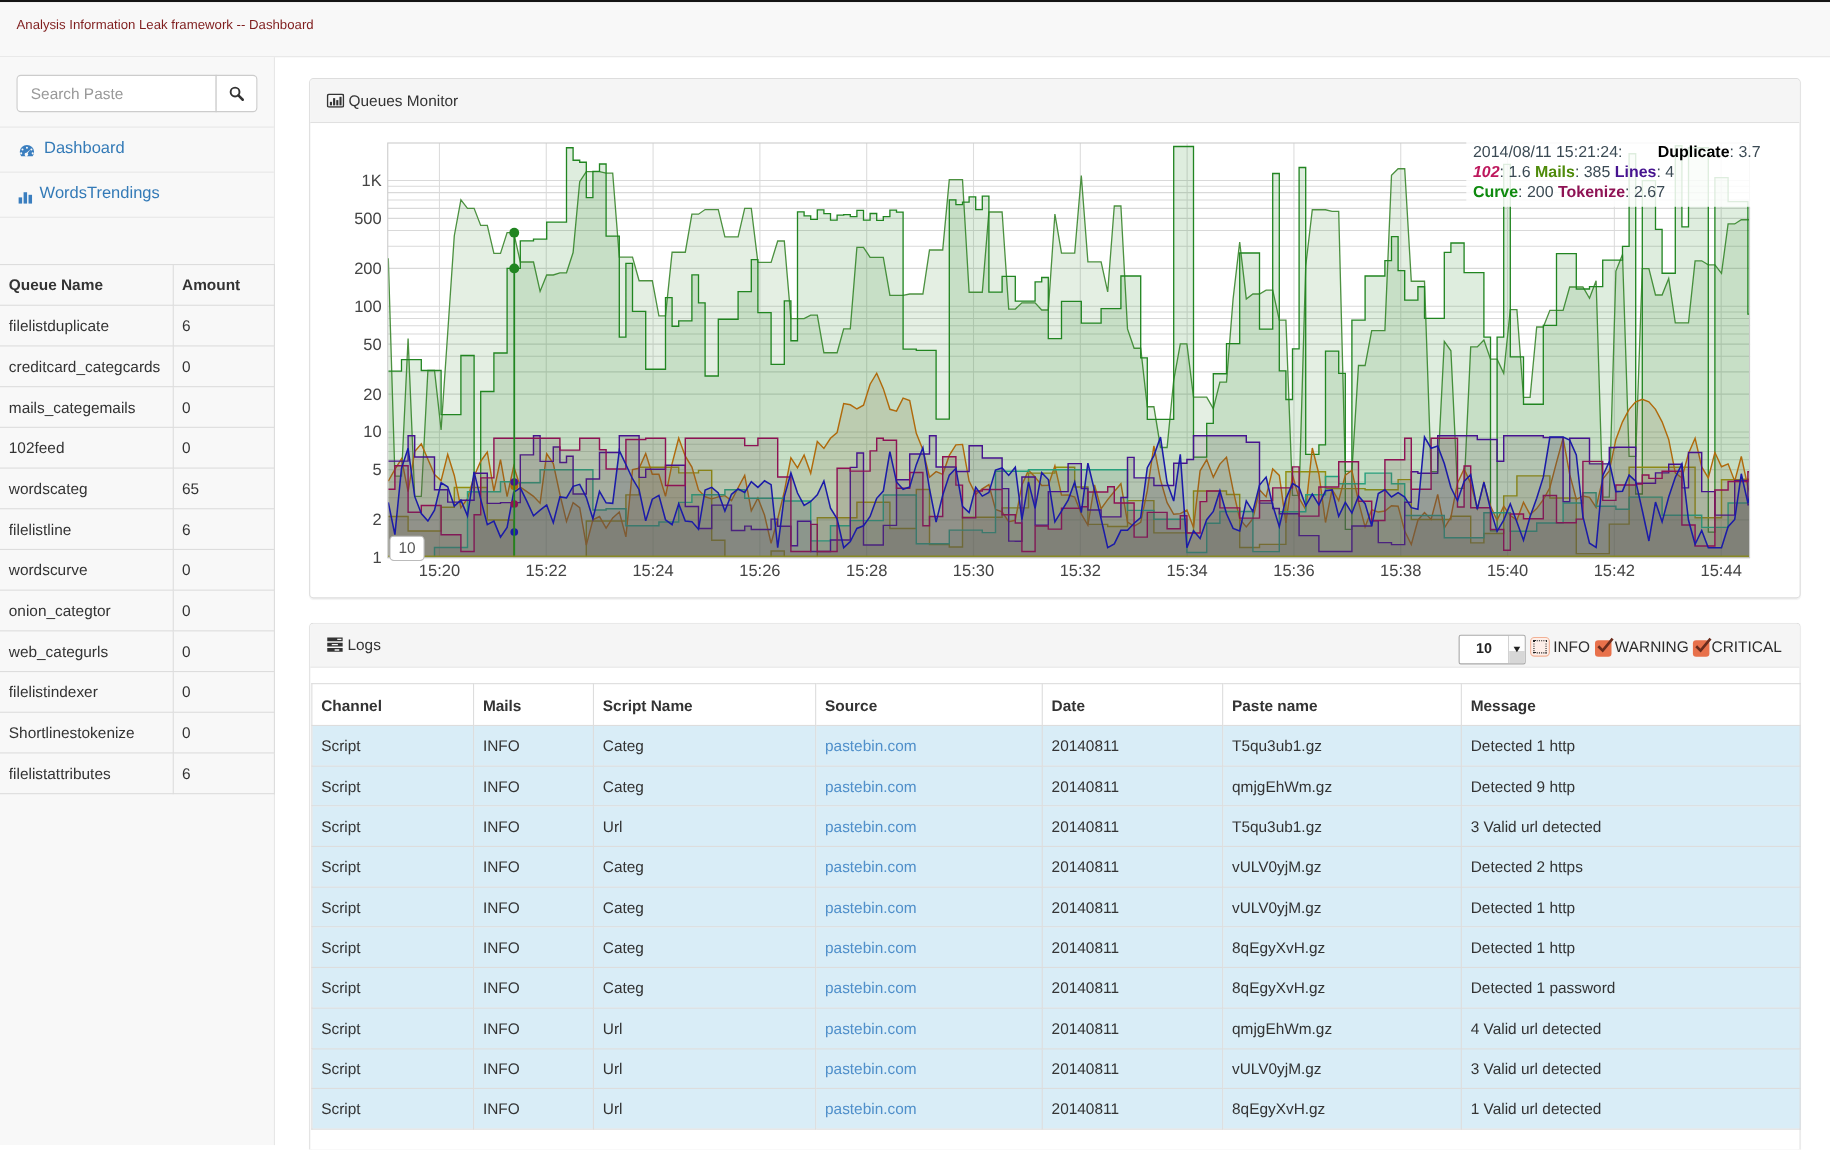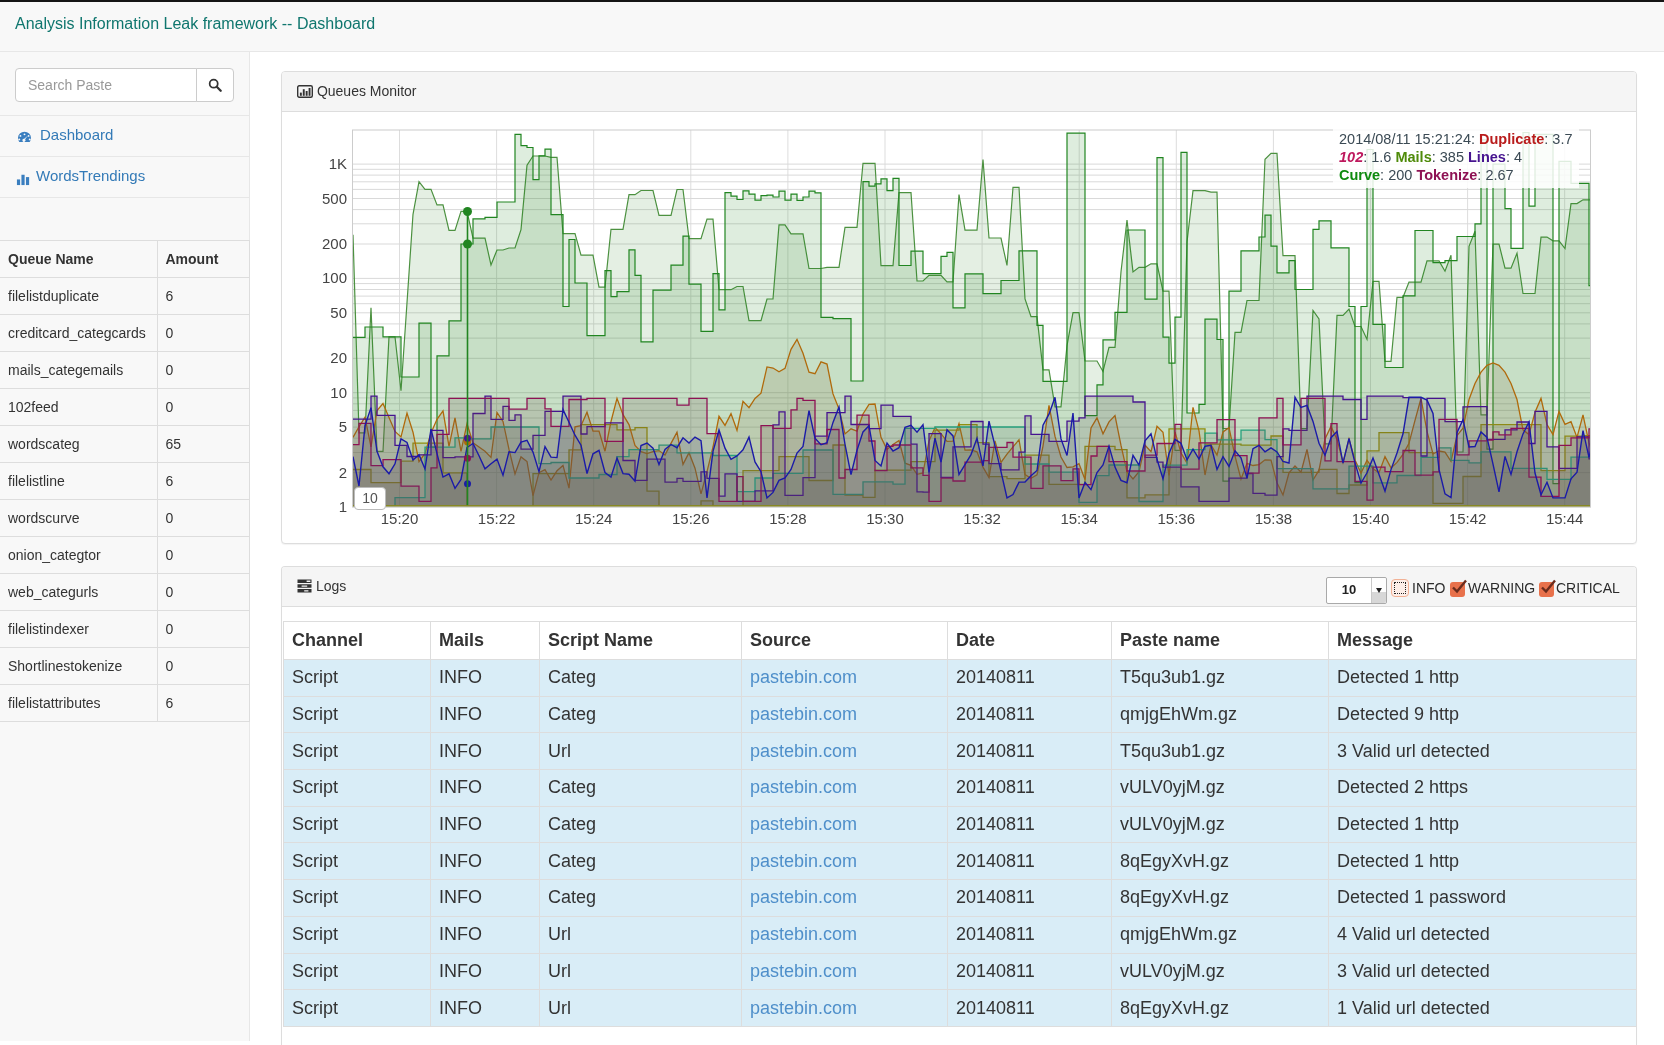--- a/index.html
+++ b/index.html
@@ -1,53 +1,53 @@
 <!DOCTYPE html>
 <html><head>
 <meta charset="utf-8">
 <style>
 * { margin:0; padding:0; box-sizing:border-box; }
 html,body { width:1664px; height:1045px; background:#fff; font-family:"Liberation Sans", sans-serif; font-size:14px; color:#333; overflow:hidden; }
 .abs { position:absolute; }
 #topbar { left:0; top:0; width:1664px; height:2px; background:#151515; }
 #navbar { left:0; top:2px; width:1664px; height:50px; background:#f8f8f8; border-bottom:1px solid #e7e7e7; }
-#navtitle { left:15px; top:13px; font-size:16px; color:#0f766e; }
+#navtitle { left:15px; top:13px; font-size:12px; color:#7f1d1d; }
 #sidebar { left:0; top:52px; width:250px; height:989px; background:#f8f8f8; border-right:1px solid #e7e7e7;padding-left:44px; }
 .sideitem { position:absolute; left:0; width:249px; border-bottom:1px solid #e7e7e7; }
 #srch { top:0; height:64px; }
 #srchgrp { position:absolute; left:15px; top:16px; width:219px; height:34px; }
 #srchin { position:absolute; left:0; top:0; width:182px; height:34px; border:1px solid #ccc; border-radius:4px 0 0 4px; background:#fff; color:#999; font-size:14px; line-height:32px; padding-left:12px; }
 #srchbtn { position:absolute; left:181px; top:0; width:38px; height:34px; border:1px solid #ccc; border-radius:0 4px 4px 0; background:#fff; }
 .navlink { font-size:15px; color:#337ab7; }
 #queuetbl { position:absolute; left:0; top:188px; width:250px; }
 #queuetbl table { border-collapse:collapse; width:250px; font-size:14px; }
 #queuetbl th, #queuetbl td { border:1px solid #ddd; border-left:none; text-align:left; font-weight:normal; padding:8px 8px 8px 8px; height:37px; vertical-align:middle; color:#333; }
 #queuetbl th { font-weight:bold; }
 #queuetbl .c1 { width:157px; }
 .panel { position:absolute; background:#fff; border:1px solid #ddd; border-radius:4px; box-shadow:0 1px 1px rgba(0,0,0,.05); }
 .phead { position:absolute; left:0; top:0; right:0; height:40px; background:#f5f5f5; border-bottom:1px solid #ddd; border-radius:3px 3px 0 0; color:#333; font-size:14px; line-height:39px; padding-left:15px; }
 #panel1 { left:281px; top:71px; width:1356px; height:473px; }
 #panel2 { left:281px; top:566px; width:1356px; height:479px; border-bottom:none; border-radius:4px 4px 0 0; }
 #logtbl { position:absolute; left:1px; top:54px; width:1354px; }
-#logtbl table { border-collapse:collapse; width:1354px; font-size:18px; }
+#logtbl table { border-collapse:collapse; width:1354px; font-size:14px; }
 #logtbl th, #logtbl td { border:1px solid #ddd; text-align:left; padding:0 8px; height:36.7px; vertical-align:middle; }
 #logtbl th { height:38px; font-weight:bold; background:#fff; }
 #logtbl td { background:#d9edf7; }
 #logtbl .lnk { color:#4f8fca; }
 .ck { position:absolute; border-radius:3px; }
 .ck.on { width:15px; height:15px; background:#e8714b; }
 .ck.off { width:18px; height:18px; background:#fdeee8; border:1px solid #f2b195; border-radius:4px; }
 .ck.off:after { content:""; position:absolute; left:2px; top:2px; right:2px; bottom:2px; border:1.5px dotted #222; }
 .cklab { position:absolute; top:580px; font-size:14px; color:#2b2b2b; }
 #sel { position:absolute; left:1326px; top:577px; width:61px; height:27px; background:#fff; border:1px solid #a9a9a9; border-radius:2px; }
 #selarrow { position:absolute; right:0; top:0; width:15px; height:25px; border-left:1px solid #c8c8c8; background:linear-gradient(#fdfdfd 0 55%, #d7d7d7 55% 100%); border-radius:0 2px 2px 0; }
 #selarrow:after { content:""; position:absolute; left:3.5px; top:10px; border:3.5px solid transparent; border-top:5px solid #222; }
 #box10 { position:absolute; left:354px; top:487px; width:32px; height:23px; background:#fff; border:1px solid #bbb; border-radius:4px; font-size:14px; color:#555; line-height:21px; text-align:center; }
 .legend { position:absolute; font-size:14.5px; color:#3b4a54; line-height:18px; background:rgba(255,255,255,.85); padding:3px 6px 4px 6px; }
-.legend b.du { color:#b91c1c; } .legend b.c102 { color:#be185d;font-style:italic; } .legend b.ma { color:#4f8b0a; }
+.legend b.du { color:#000000;margin-left:28px; } .legend b.c102 { color:#be185d;font-style:italic; } .legend b.ma { color:#4f8b0a; }
 .legend b.li { color:#46138f; } .legend b.cu { color:#0e8a0e; } .legend b.to { color:#8e1254; }
 </style>
 </head>
 <body>
 <div class="abs" id="topbar"></div>
 <div class="abs" id="navbar">
     <div class="abs" id="navtitle">Analysis Information Leak framework -- Dashboard</div>
   </div>
 <div class="abs" id="sidebar">
   <div class="sideitem" id="srch">

